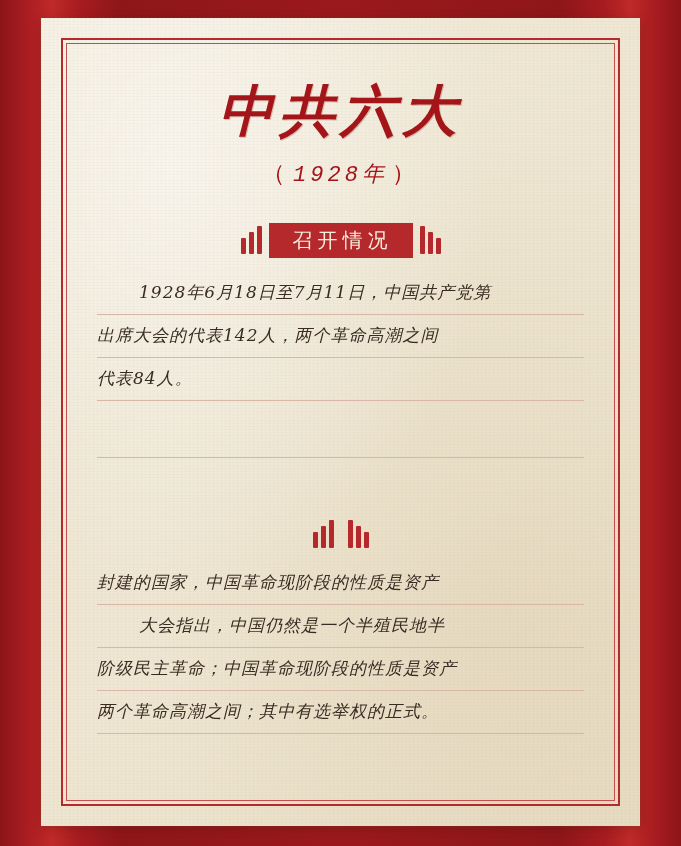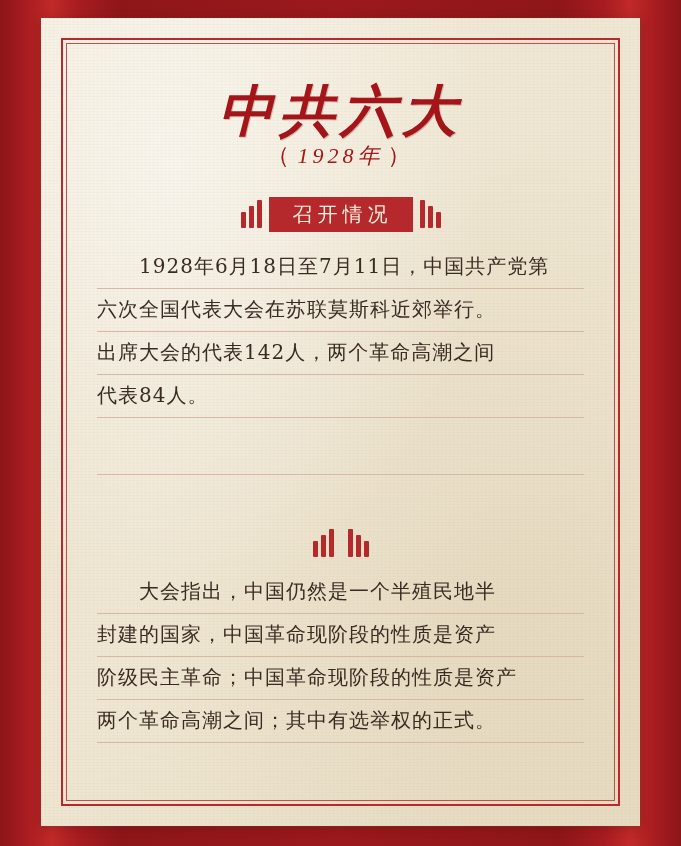--- a/index.html
+++ b/index.html
@@ -96,38 +96,39 @@
     font-family: "DejaVu Serif", serif;
     font-size: 55px;
     line-height: 1.05;
     color: #a4151a;
     font-weight: 700;
     letter-spacing: 6px;
     font-style: italic;
     text-shadow: 1px 1px 0 rgba(120,20,20,0.25);
   }
   .sub-title {
-    font-family: Liberation Serif, serif;
+    margin-top: 18px;
+    font-family: Liberation Mono, monospace;
     font-size: 22px;
     color: #a4151a;
     letter-spacing: 4px;
     font-style: italic;
   }
   .sub-title .paren {
     font-style: normal;
     font-size: 23px;
     padding: 0 4px;
   }
 
   
   .section-head {
     display: flex;
     align-items: center;
     justify-content: center;
-    margin-top: 26px;
+    margin-top: 34px;
     margin-bottom: 6px;
   }
   .bars {
     display: flex;
     align-items: flex-end;
     gap: 3px;
     height: 28px;
   }
   .bars.left { margin-right: 7px; }
   .bars.right { margin-left: 7px; flex-direction: row-reverse; }
@@ -152,27 +153,28 @@
 
   
   .ruled {
     margin-top: 14px;
   }
   .ruled .line {
     position: relative;
     height: 42px;
     border-bottom: 1px solid #d8b7a6;
     font-family: "DejaVu Serif", serif;
-    font-size: 20px;
+    font-size: 17px;
     color: #3a2b22;
     letter-spacing: 1px;
     display: flex;
     align-items: center;
     white-space: nowrap;
     overflow: hidden;
+    font-style: italic;
   }
   .ruled .line.indent { text-indent: 42px; }
 
   .spacer-lines .line {
     height: 42px;
     border-bottom: 1px solid #d8b7a6;
   }
 
   .gap { height: 28px; }
 </style>
@@ -202,21 +204,20 @@
         <div class="ribbon">召开情况</div>
         <div class="bars right">
           <div class="bar b1"></div>
             <div class="bar b2"></div>
             <div class="bar b3"></div>
         </div>
       </div>
 
       <div class="ruled">
         <div class="line indent">1928年6月18日至7月11日，中国共产党第</div>
-        <div class="line">六次全国代表大会在苏联莫斯科近郊举行。</div>
         <div class="line">出席大会的代表142人，两个革命高潮之间</div>
         <div class="line">代表84人。</div>
       </div>
 
       <div class="ruled spacer-lines">
         <div class="line"></div>
       </div>
 
       <div class="gap"></div>
 
@@ -227,21 +228,21 @@
             <div class="bar b3"></div>
         </div>
         <div class="bars right">
           <div class="bar b1"></div>
             <div class="bar b2"></div>
             <div class="bar b3"></div>
         </div>
       </div>
 
       <div class="ruled">
+        <div class="line">封建的国家，中国革命现阶段的性质是资产</div>
         <div class="line indent">大会指出，中国仍然是一个半殖民地半</div>
-        <div class="line">封建的国家，中国革命现阶段的性质是资产</div>
         <div class="line">阶级民主革命；中国革命现阶段的性质是资产</div>
         <div class="line">两个革命高潮之间；其中有选举权的正式。</div>
       </div>
 
     </div>
   </div>
 </div>
 
 </body></html>

